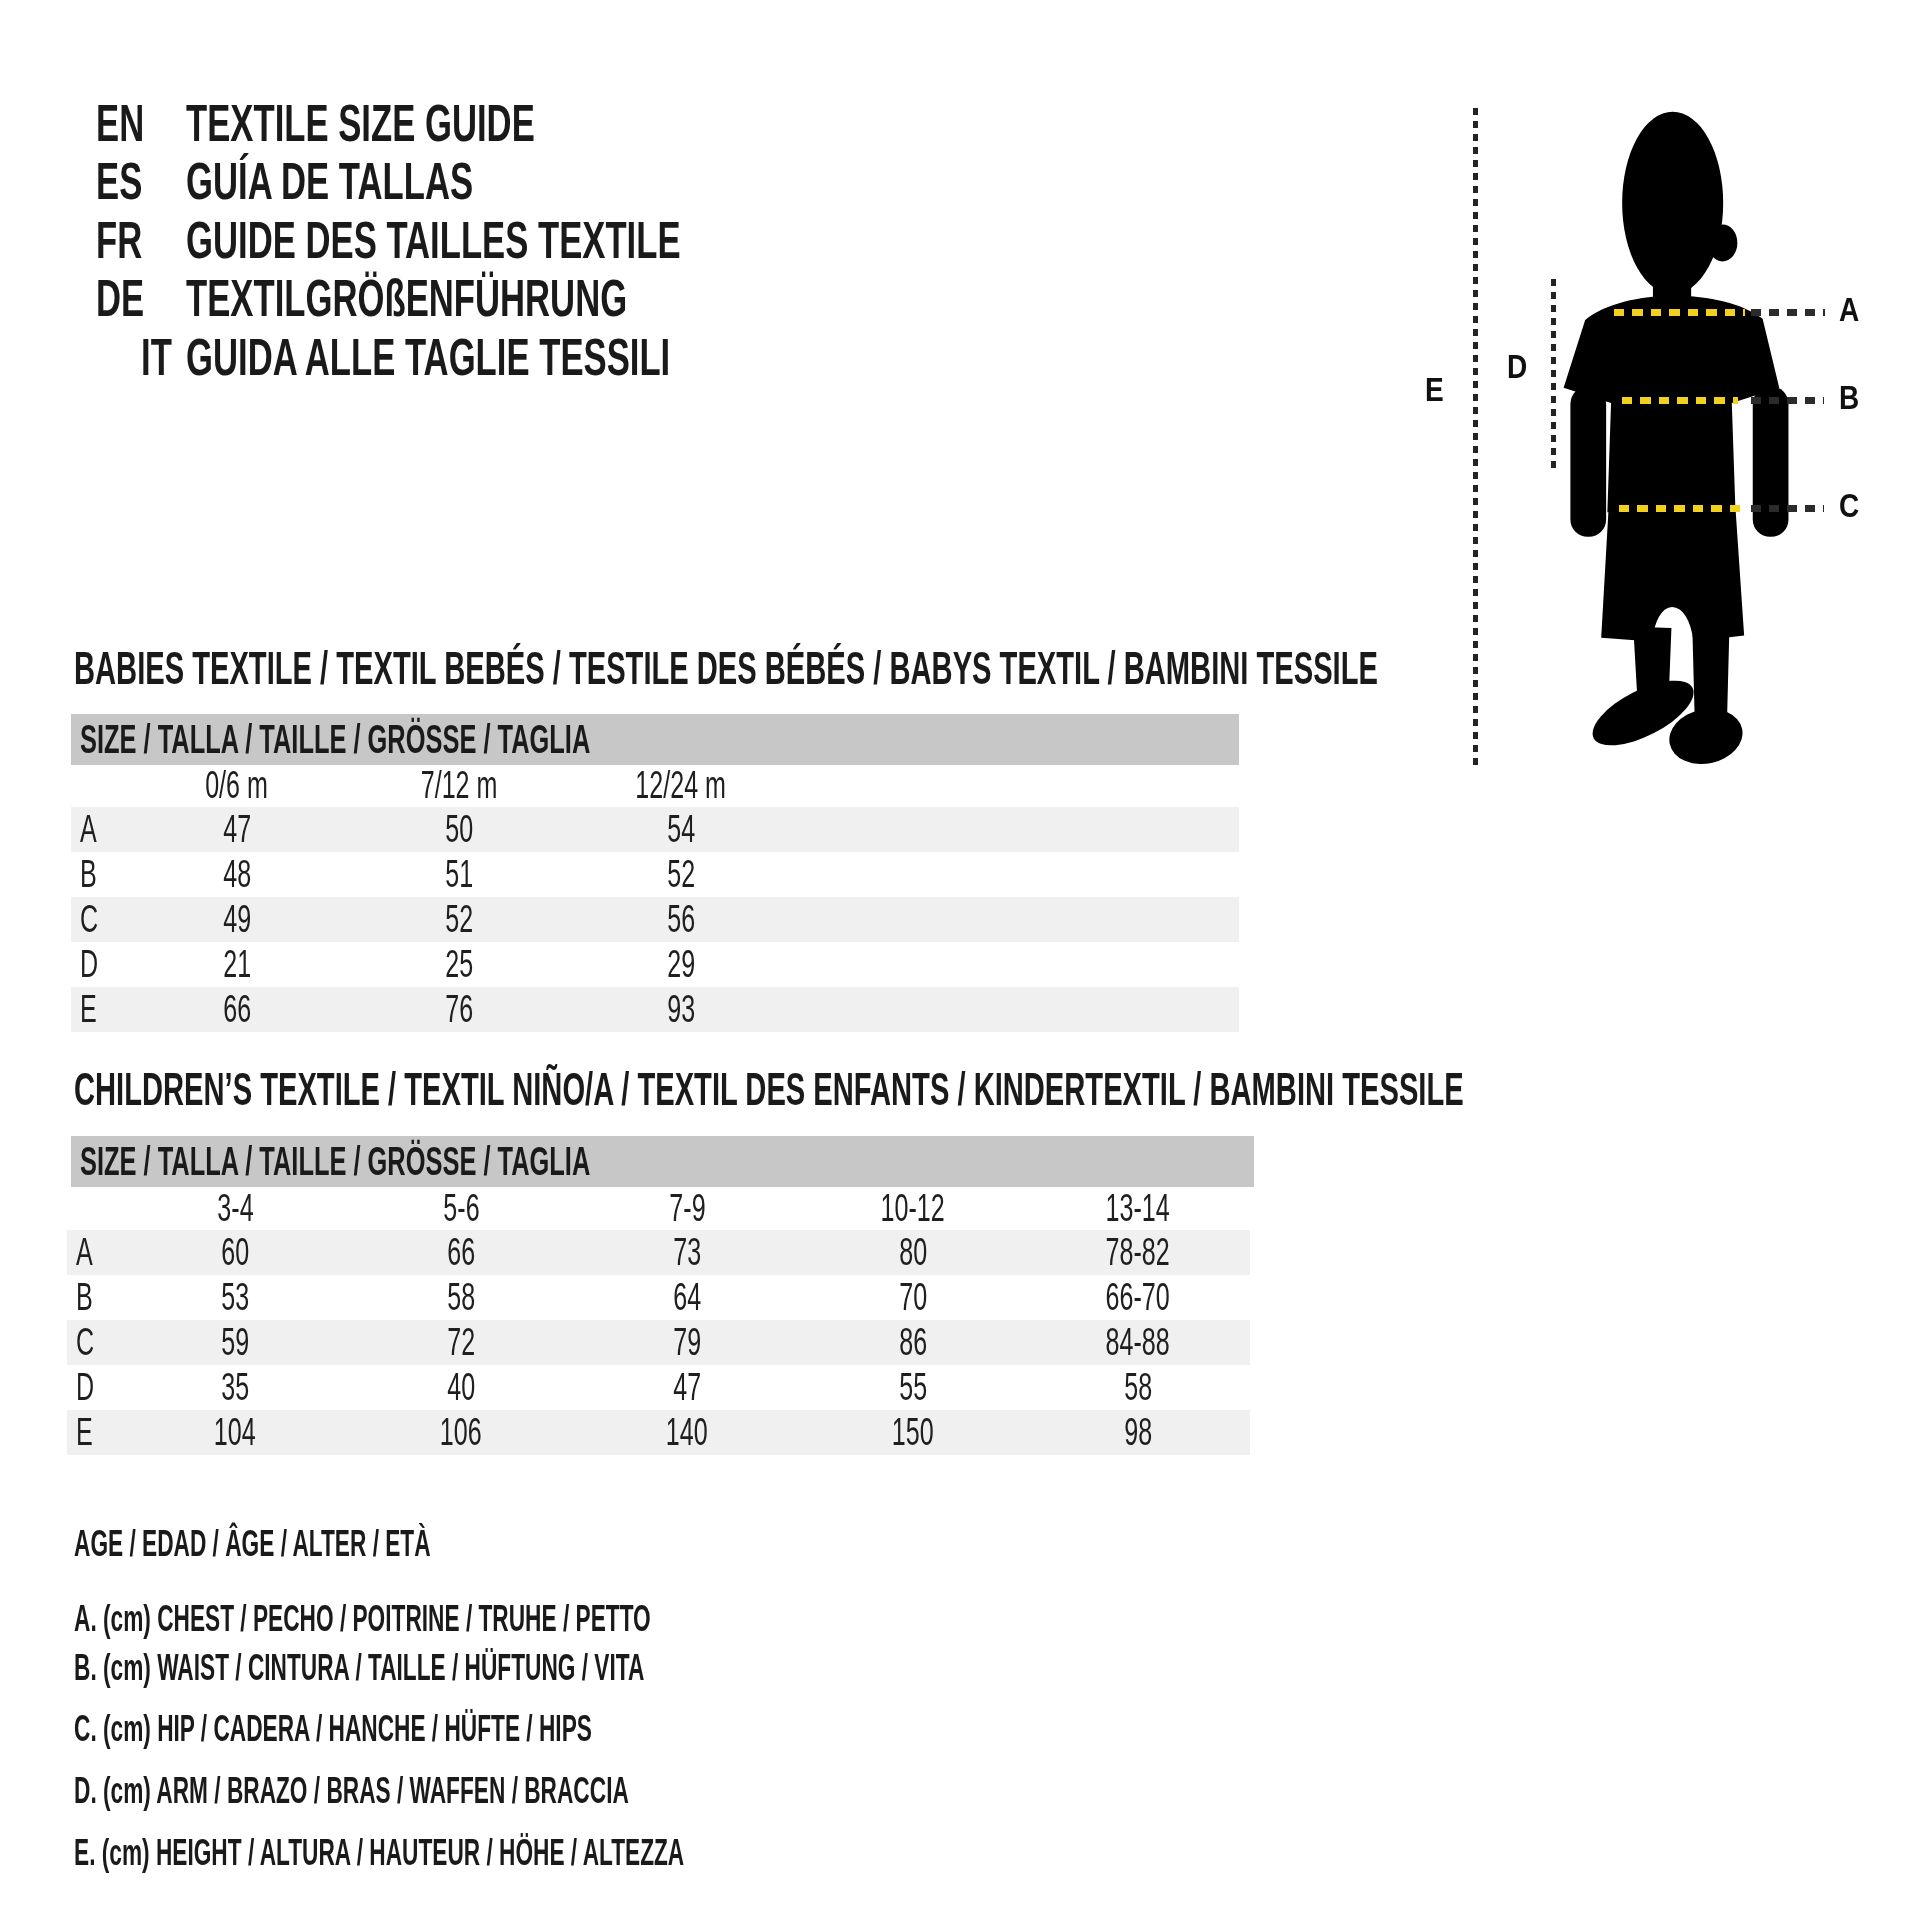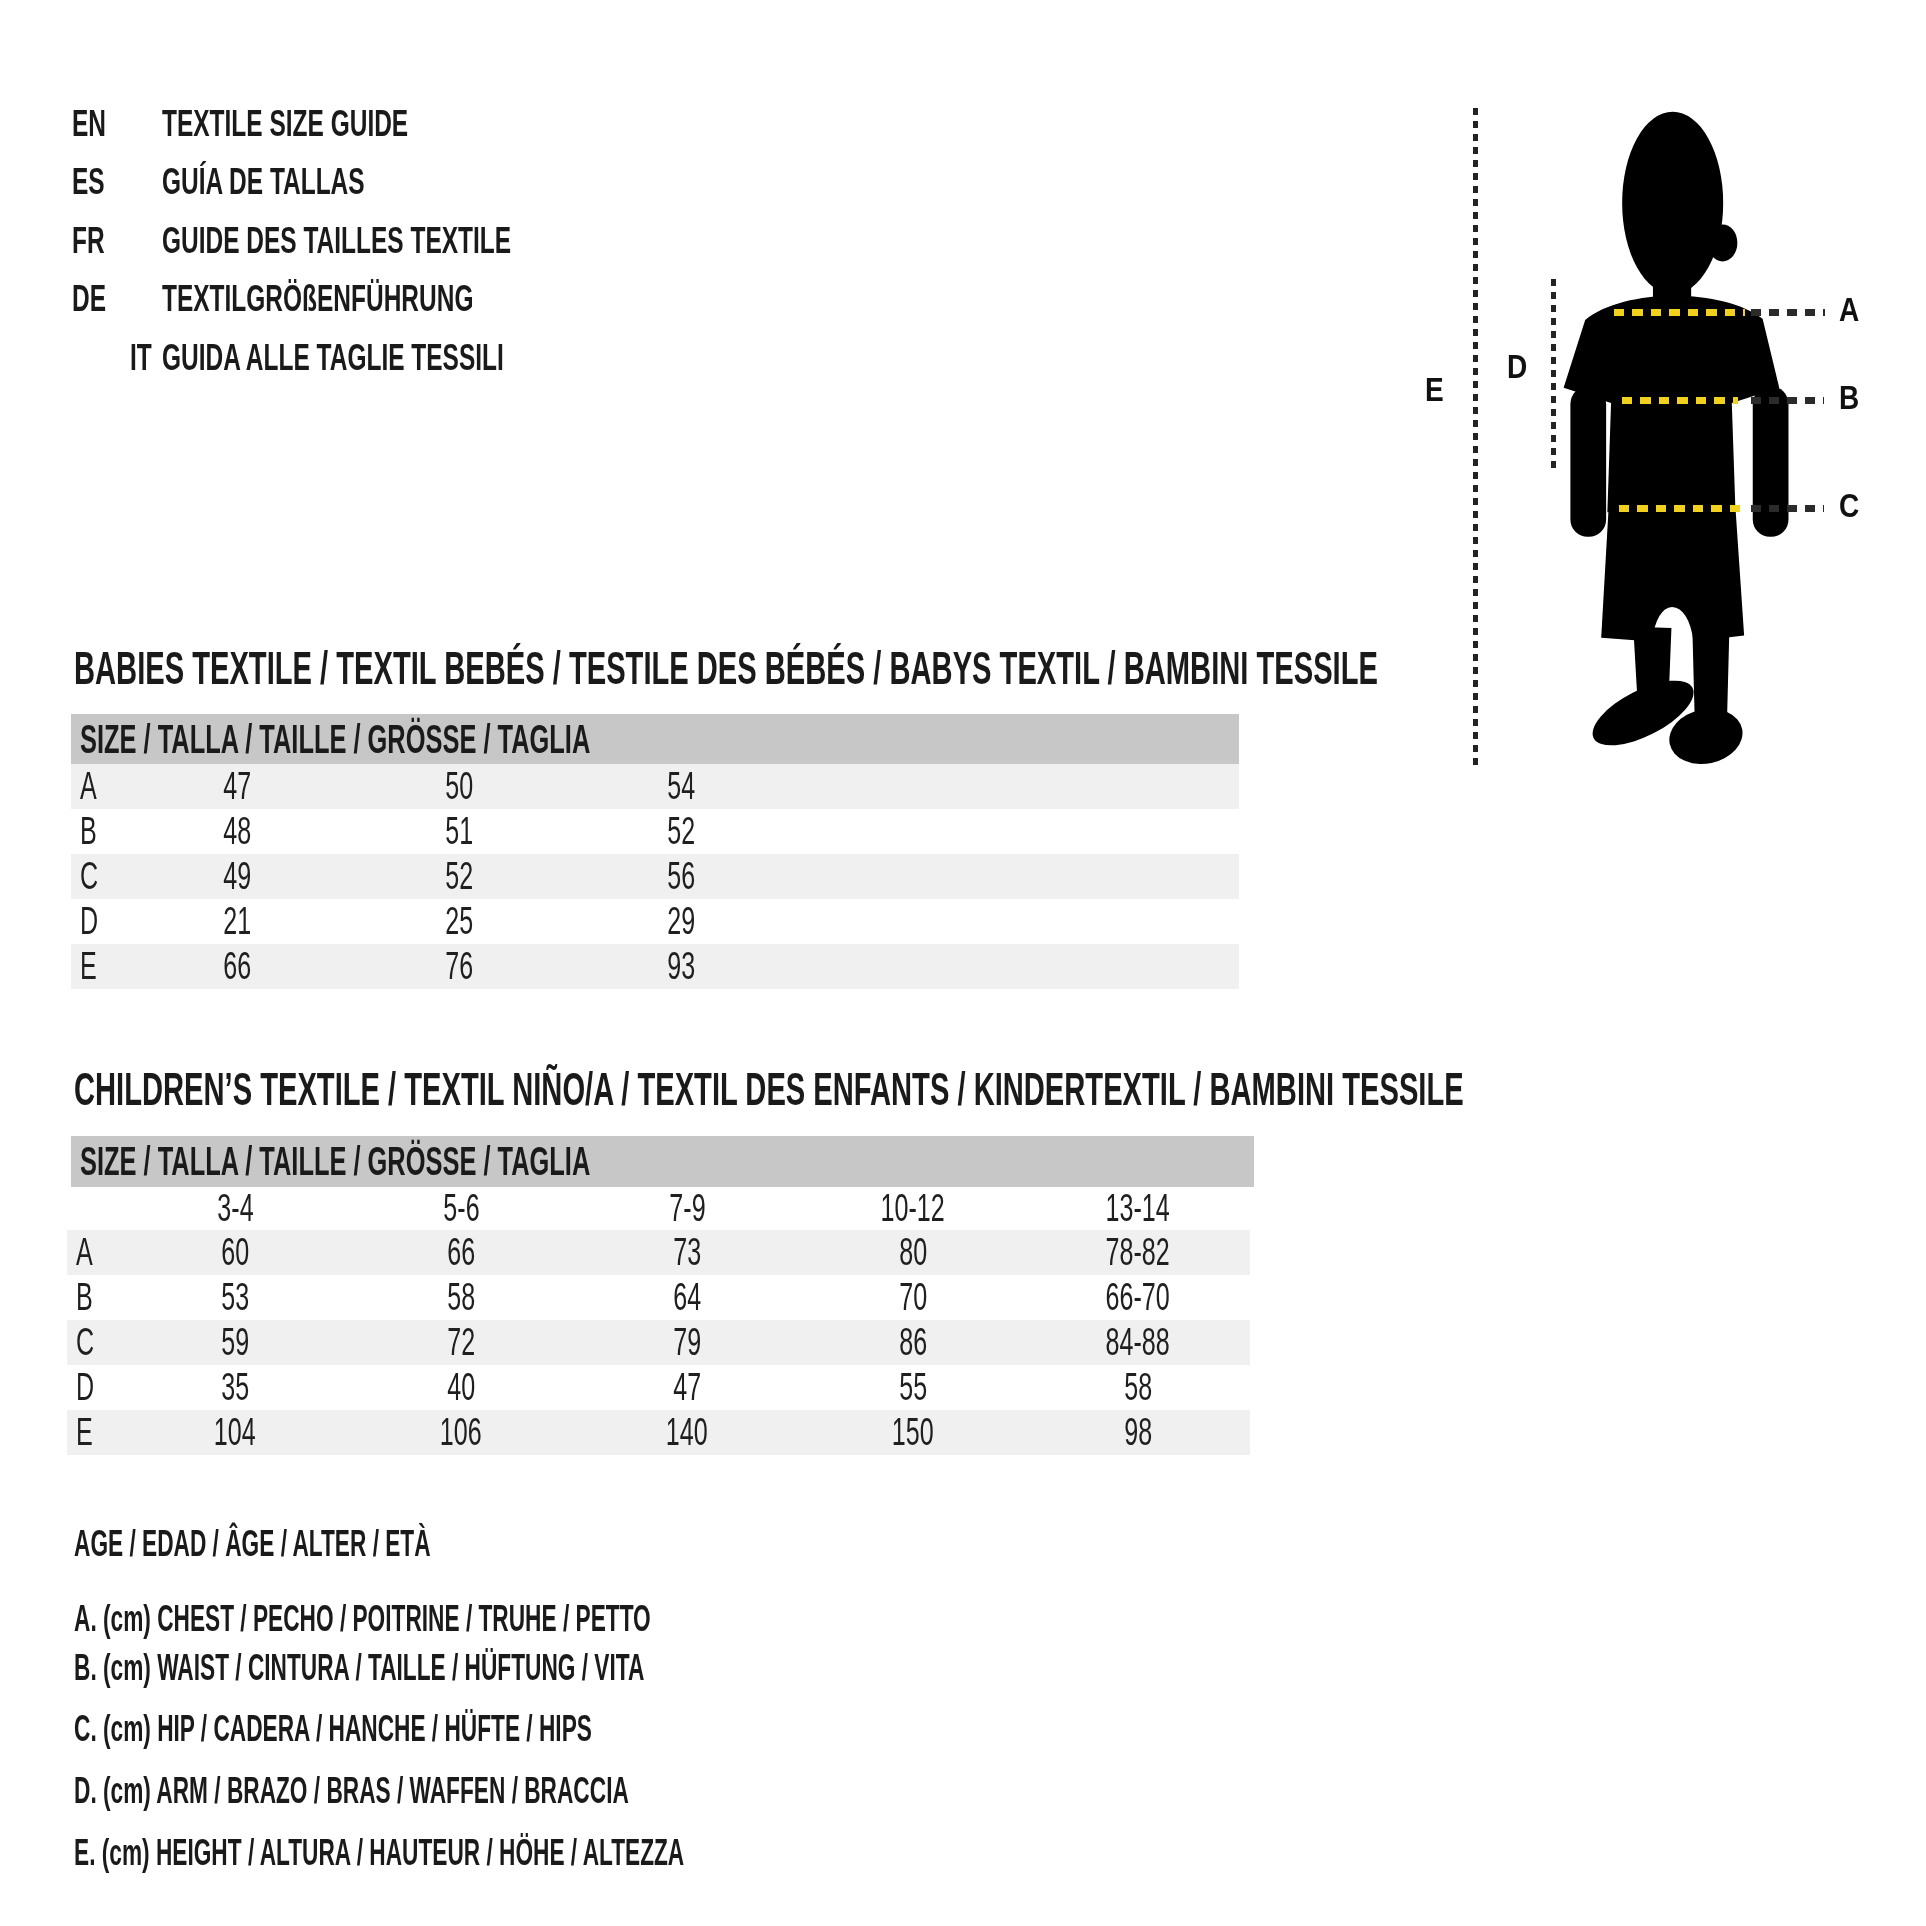--- a/index.html
+++ b/index.html
@@ -8,21 +8,21 @@
   .abs{position:absolute;}
   
   .cdl{display:inline-block;transform:scaleX(0.62);transform-origin:0 50%;white-space:nowrap;}
   .cdl68{display:inline-block;transform:scaleX(0.68);transform-origin:0 50%;white-space:nowrap;}
   .cdl63{display:inline-block;transform:scaleX(0.63);transform-origin:0 50%;white-space:nowrap;}
   .cdc{display:inline-block;transform:scaleX(0.66);white-space:nowrap;}
   .cdl66{display:inline-block;transform:scaleX(0.66);transform-origin:0 50%;white-space:nowrap;}
   .cd85{display:inline-block;transform:scaleX(0.85);transform-origin:0 50%;white-space:nowrap;}
 
   
-  .lang-row{position:absolute;left:72px;height:55px;line-height:55px;font-size:36px;font-weight:700;}
+  .lang-row{position:absolute;left:96px;height:55px;line-height:55px;font-size:51px;font-weight:700;}
   .lang-code{display:inline-block;width:90px;vertical-align:top;}
   
   .sec-title{position:absolute;left:74px;font-size:47px;font-weight:700;line-height:52px;}
   
   .hdr-bar{position:absolute;left:71px;height:51px;background:#c7c7c7;line-height:51px;
            font-size:41px;font-weight:700;padding-left:8.6px;box-sizing:border-box;}
   
   table.size-table{position:absolute;border-collapse:collapse;table-layout:fixed;}
   table.size-table td{padding:0;text-align:center;font-size:38px;font-weight:400;color:#1f1f1f;}
   table.size-table tr.cols{height:33px;}
@@ -111,20 +111,27 @@
   </div>
   <table class="size-table" style="left:71px;top:764px;width:1168px;">
     <colgroup>
         <col style="width:55px">
         <col style="width:222px">
         <col style="width:222px">
         <col style="width:222px">
         <col>
       </colgroup>
     <tbody>
+        <tr class="cols">
+      <td></td>
+      <td><span class="cdc">0/6 m</span></td>
+      <td><span class="cdc">7/12 m</span></td>
+      <td><span class="cdc">12/24 m</span></td>
+      <td></td>
+    </tr>
     <tr class="data alt">
       <td class="letter"><span class="cdl66">A</span></td>
       <td><span class="cdc">47</span></td>
       <td><span class="cdc">50</span></td>
       <td><span class="cdc">54</span></td>
       <td></td>
     </tr>
     <tr class="data">
       <td class="letter"><span class="cdl66">B</span></td>
       <td><span class="cdc">48</span></td>

